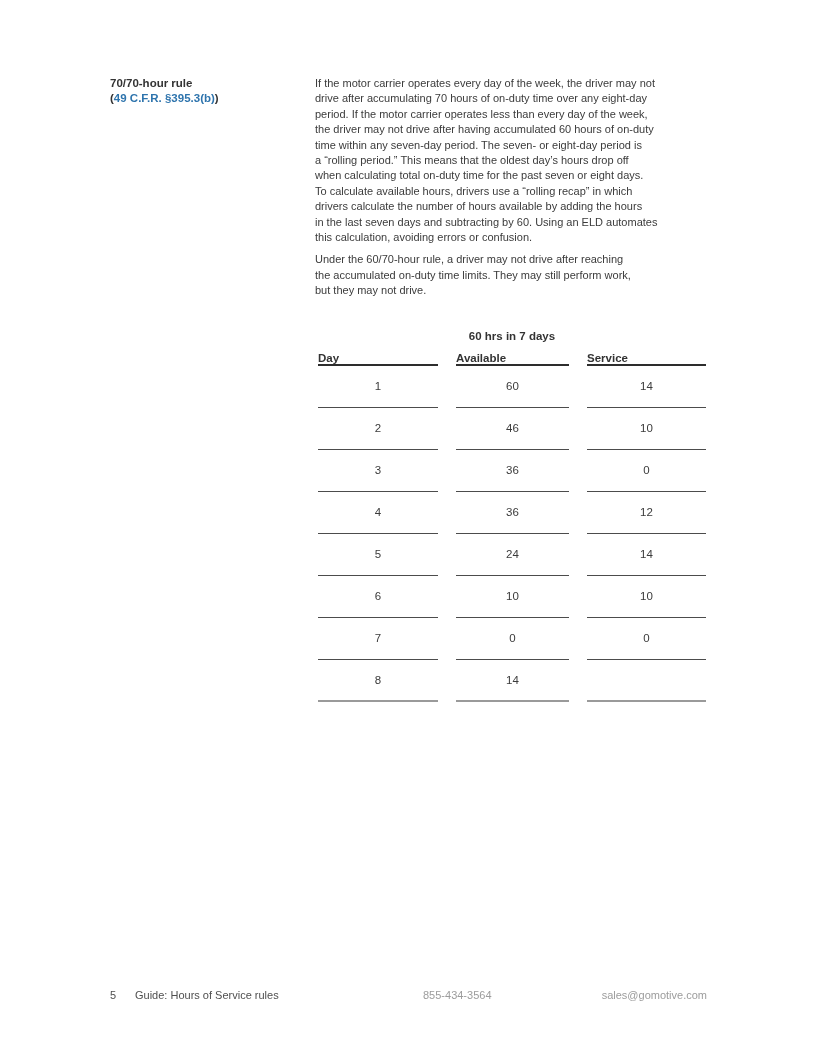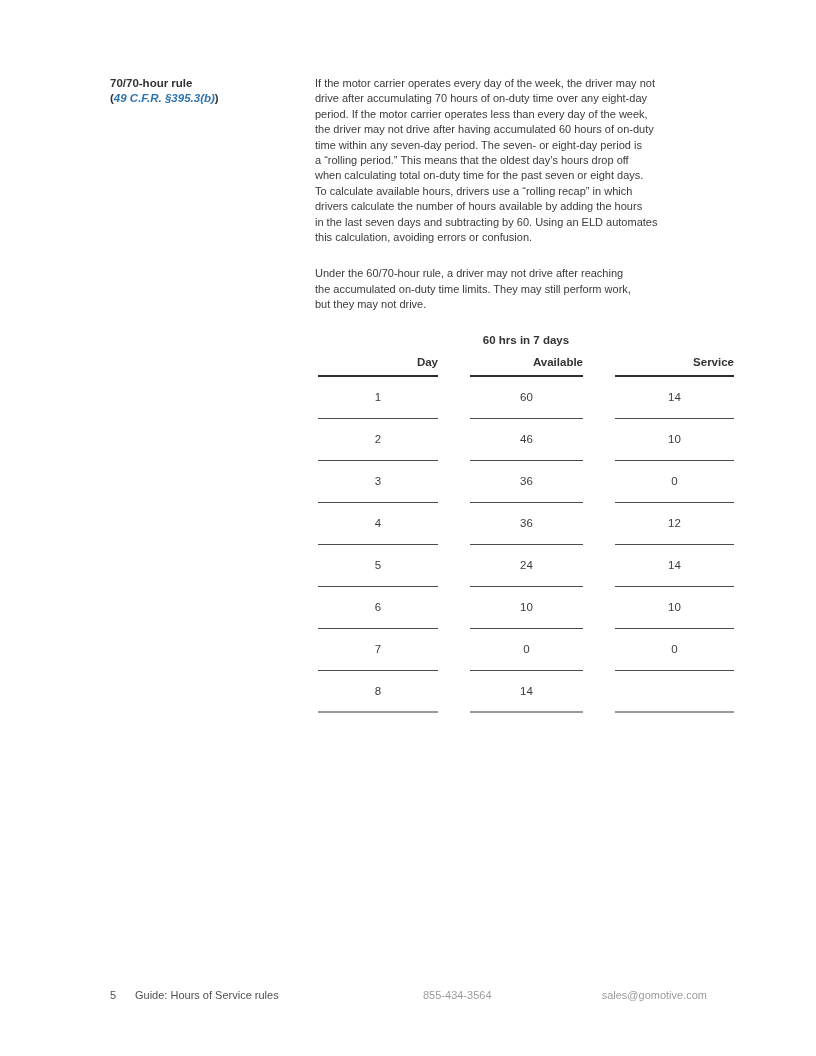--- a/index.html
+++ b/index.html
@@ -18,59 +18,57 @@
     width: 195px;
     font-size: 11.5px;
     line-height: 15.4px;
     font-weight: bold;
     color: #333333;
   }
   .sidebar .ref-link {
     color: #2e74ad;
     text-decoration: none;
     cursor: pointer;
-    font-style: italic;
   }
   .main {
     position: absolute;
     left: 315px;
     top: 76px;
     width: 400px;
   }
   .para {
     font-size: 11px;
     line-height: 15.4px;
     white-space: pre-line;
     color: #3b3b3b;
   }
-  .para + .para { margin-top: 21px; }
+  .para + .para { margin-top: 7px; }
   .hos-table {
-    margin-top: 20px;
+    margin-top: 30px;
     margin-left: 3px;
     width: 388px;
     display: grid;
     grid-template-columns: 120px 113px 119px;
-    column-gap: 32px;
+    column-gap: 18px;
   }
   .hos-table .caption {
     grid-column: 1 / -1;
     text-align: center;
     font-weight: bold;
     font-size: 11.5px;
     color: #333333;
     height: 14px;
     line-height: 14px;
     margin-bottom: 9px;
   }
   .hos-table .th {
-    text-align: right;
+    text-align: left;
     font-weight: bold;
     font-size: 11.5px;
     color: #333333;
-    padding-bottom: 7px;
     border-bottom: 2px solid #2d2d2d;
   }
   .hos-table .cell {
     height: 42px;
     display: flex;
     align-items: center;
     justify-content: center;
     font-size: 11.5px;
     color: #3b3b3b;
     border-bottom: 1px solid #4c4c4c;

